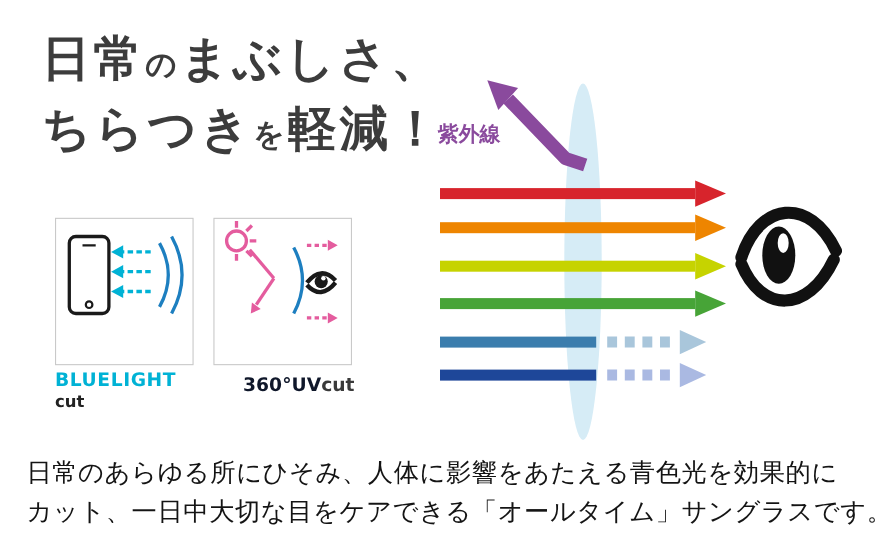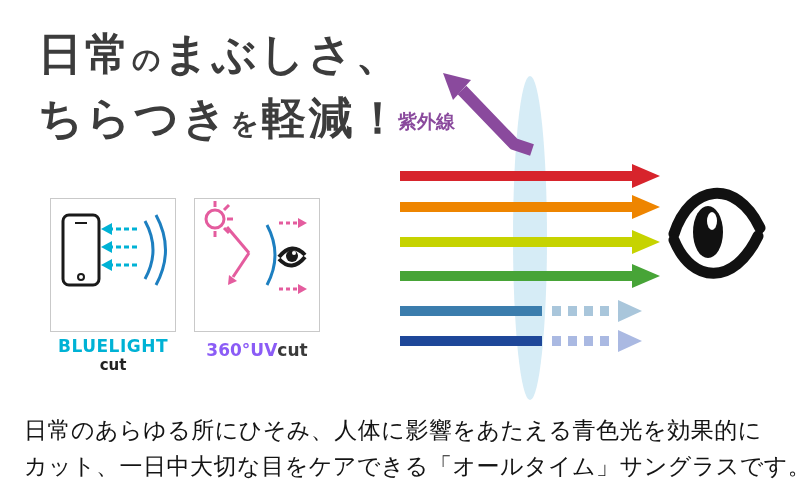--- a/index.html
+++ b/index.html
@@ -28,28 +28,27 @@
     width: 126px; height: 134px;
     border: 1px solid #c9c9c9;
     background: #fff;
   }
   .badge-1 { left: 50px; }
   .badge-2 { left: 194px; }
 
   .badge-label {
     position: absolute;
     width: 126px;
-    text-align: center;
     font-weight: bold;
   }
   .label-1 { left: 50px; top: 336px; }
   .label-2 { left: 194px; top: 340px; }
   .bl-main { color: #00b2d5; font-size: 17px; letter-spacing: 0.5px; }
   .bl-sub  { color: #222; font-size: 15px; margin-top: 0px; }
-  .uv-main { color: #8b5cf6; font-size: 17px; }
+  .uv-main { color: #0f172a; font-size: 17px; margin-left: 27px; }
   .uv-sub  { color: #3a3a3a; font-size: 17px; }
 
   
   .diagram { position: absolute; left: 390px; top: 56px; width: 410px; height: 360px; }
   .uv-text {
     font-family: "DejaVu Sans", sans-serif;
     font-size: 19px; font-weight: bold;
   }
 
   

